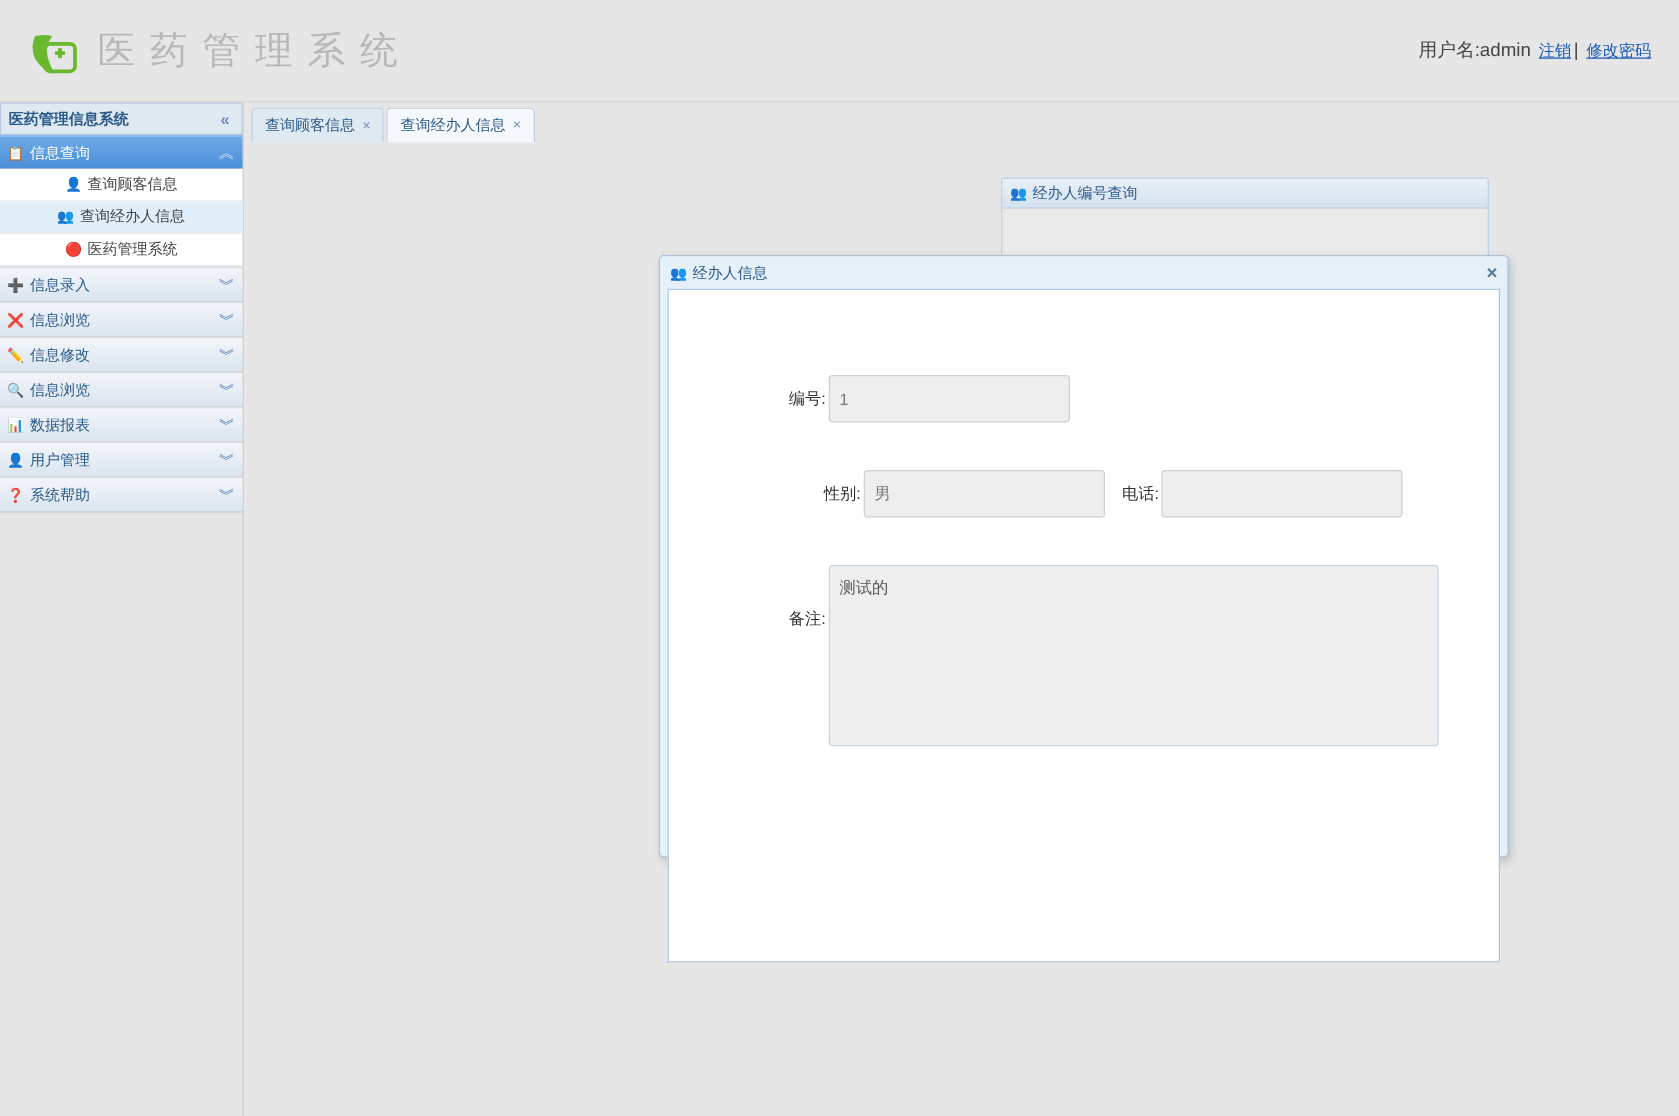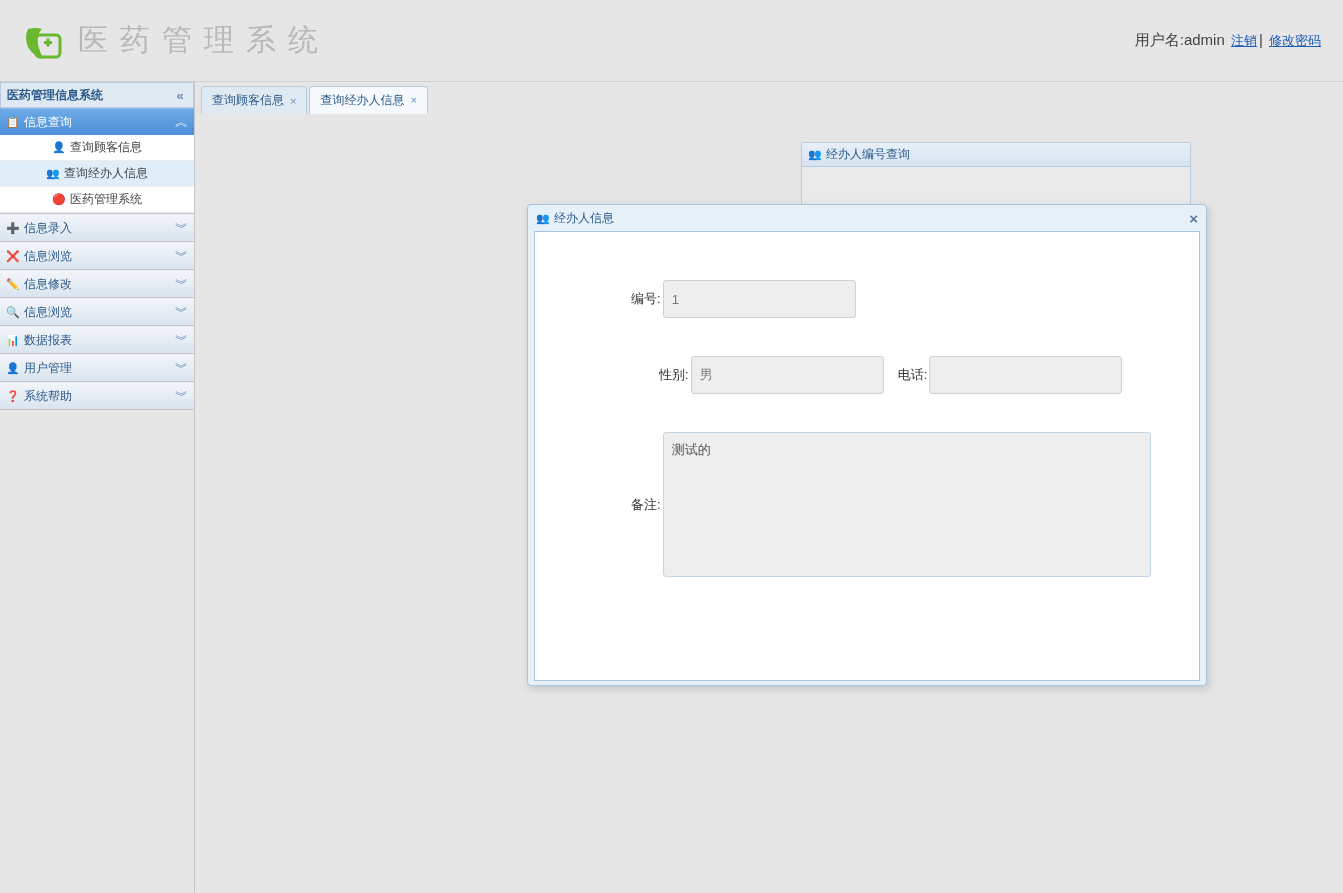--- a/index.html
+++ b/index.html
@@ -231,22 +231,22 @@
 .modal-close {
   color: #5a7a9a;
   font-size: 15px;
   cursor: pointer;
   font-weight: bold;
 }
 .modal-body {
   background: #fff;
   margin: 0 6px 6px 6px;
   border: 1px solid #a8c4de;
-  height: 450px;
-  padding: 48px 40px;
+  height: 539px;
+  padding: 68px 40px;
 }
 .form-row {
   display: flex;
   gap: 14px;
   margin-bottom: 38px;
 }
 .form-field {
   display: flex;
   align-items: center;
 }
@@ -449,20 +449,20 @@
             <span class="form-label">性别:</span>
             <input class="form-input" readonly="" value="男" style="">
           </div>
           <div class="form-field">
             <span class="form-label">电话:</span>
             <input class="form-input blurred" readonly="" style="">
           </div>
         </div>
         <div class="textarea-row" style="margin-left:56px">
           <div class="form-field textarea-field">
-            <span class="form-label" style="margin-top:64px">备注:</span>
+            <span class="form-label" style="margin-top:34px">备注:</span>
             <textarea class="form-textarea" readonly="" style="">测试的</textarea>
           </div>
         </div>
       </div>
     </div>
   </div>
 </div>
 
 </body></html>

